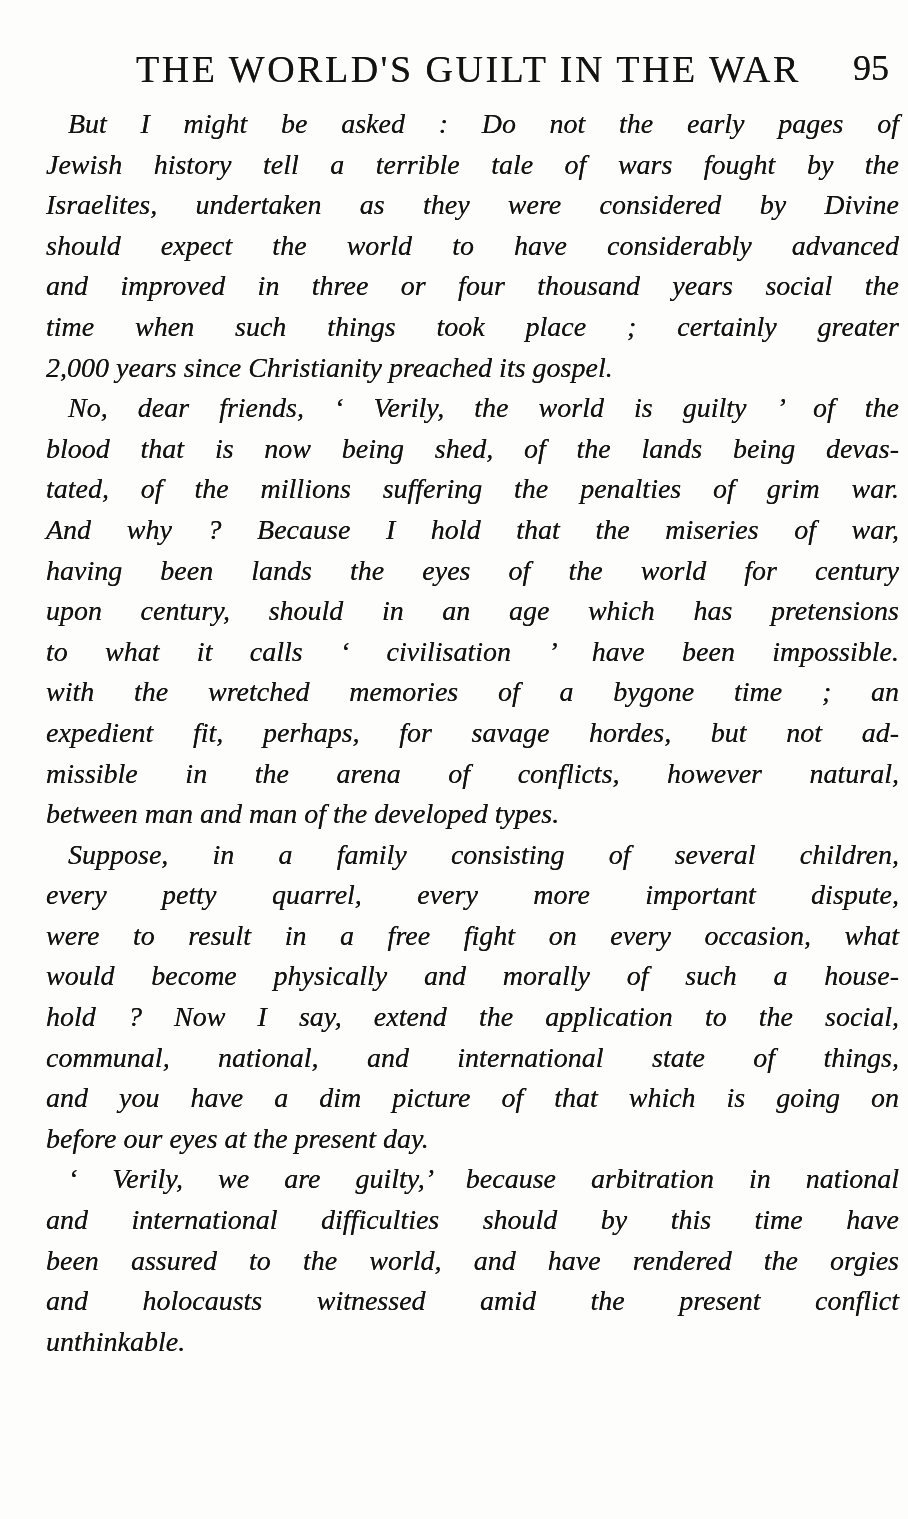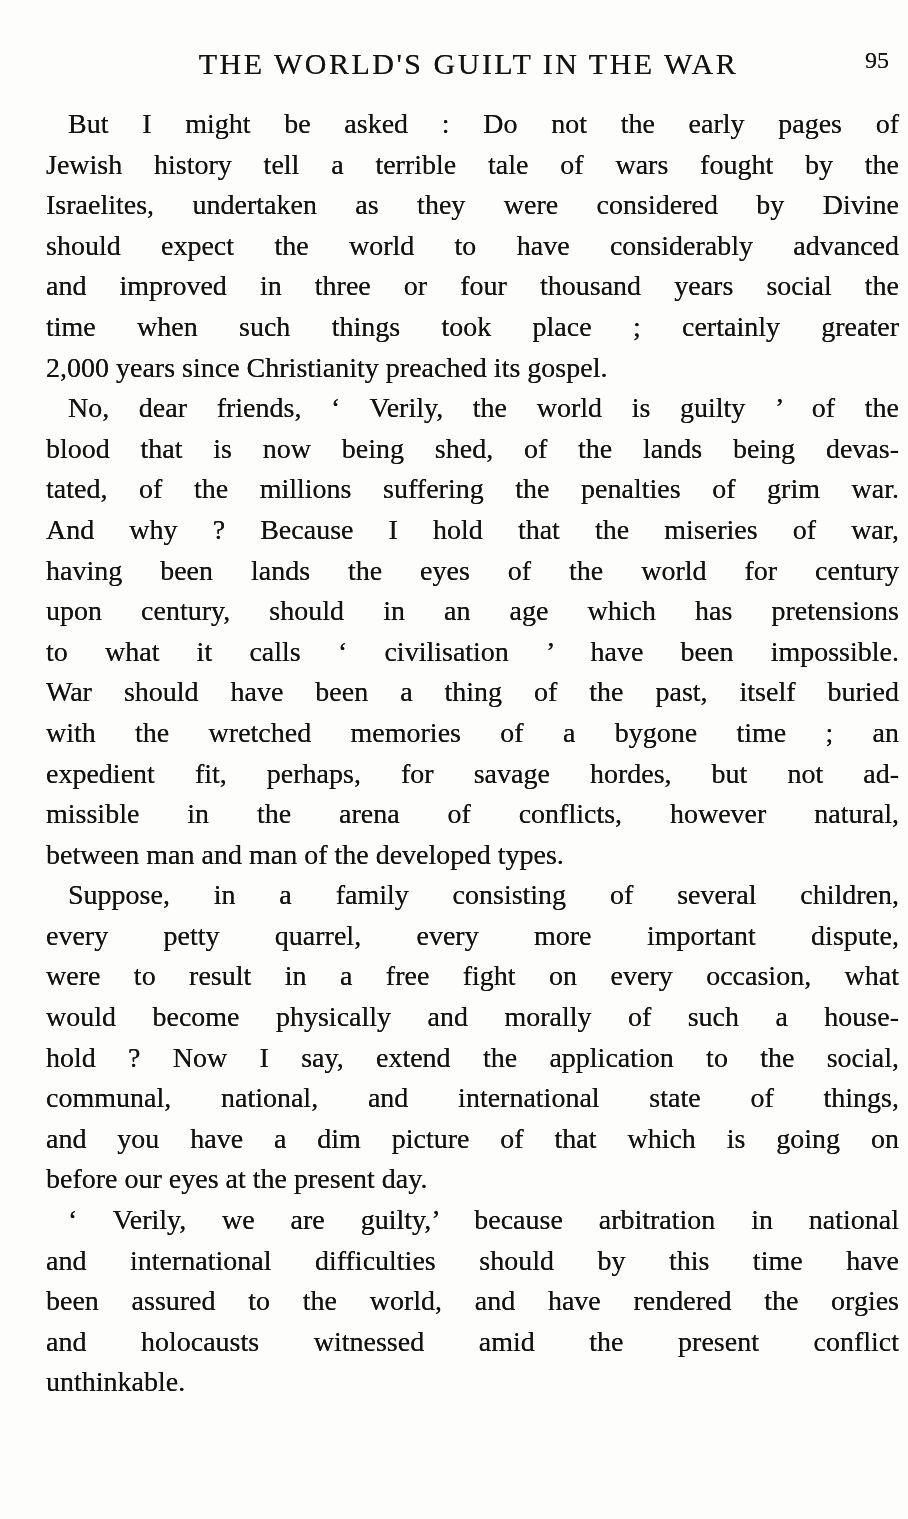--- a/index.html
+++ b/index.html
@@ -18,39 +18,40 @@
   }
   .running-header {
     position: absolute;
     top: 47px;
     left: 46px;
     right: 17px;
     height: 40px;
   }
   .running-title {
     text-align: center;
-    font-size: 30px;
+    font-size: 38px;
     letter-spacing: 2.5px;
     white-space: nowrap;
     color: #131313;
     text-shadow: 0 0 0.6px rgba(15,15,15,0.8);
   }
   .page-number {
     position: absolute;
     right: 2px;
     top: 0;
-    font-size: 24px;
+    font-size: 36px;
     color: #131313;
     text-shadow: 0 0 0.6px rgba(15,15,15,0.8);
   }
   .page-body {
     position: absolute;
     top: 104px;
     left: 46px;
     right: 9px;
+    font-style: italic;
   }
   .para {
     margin: 0;
     padding: 0;
   }
   .line {
     font-size: 28px;
     line-height: 40.6px;
     text-align: justify;
     text-align-last: justify;
@@ -88,21 +89,20 @@
         <div class="line last">2,000 years since Christianity preached its gospel.</div>
       </div>
       <div class="para">
         <div class="line just indent">No, dear friends, ‘ Verily, the world is guilty ’ of the</div>
         <div class="line just">blood that is now being shed, of the lands being devas-</div>
         <div class="line just">tated, of the millions suffering the penalties of grim war.</div>
         <div class="line just">And why ?  Because I hold that the miseries of war,</div>
         <div class="line just">having been lands the eyes of the world for century</div>
         <div class="line just">upon century, should in an age which has pretensions</div>
         <div class="line just">to what it calls ‘ civilisation ’ have been impossible.</div>
-        <div class="line just">War should have been a thing of the past, itself buried</div>
         <div class="line just">with the wretched memories of a bygone time ;  an</div>
         <div class="line just">expedient fit, perhaps, for savage hordes, but not ad-</div>
         <div class="line just">missible in the arena of conflicts, however natural,</div>
         <div class="line last">between man and man of the developed types.</div>
       </div>
       <div class="para">
         <div class="line just indent">Suppose, in a family consisting of several children,</div>
         <div class="line just">every petty quarrel, every more important dispute,</div>
         <div class="line just">were to result in a free fight on every occasion, what</div>
         <div class="line just">would become physically and morally of such a house-</div>

